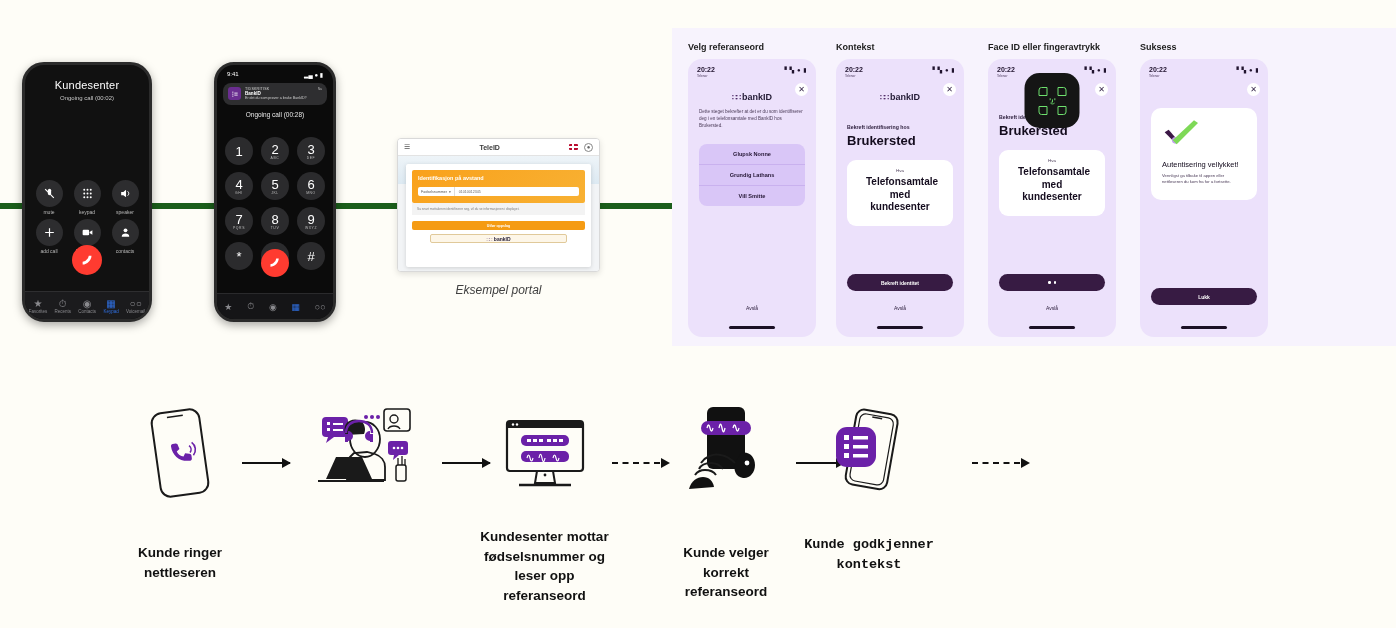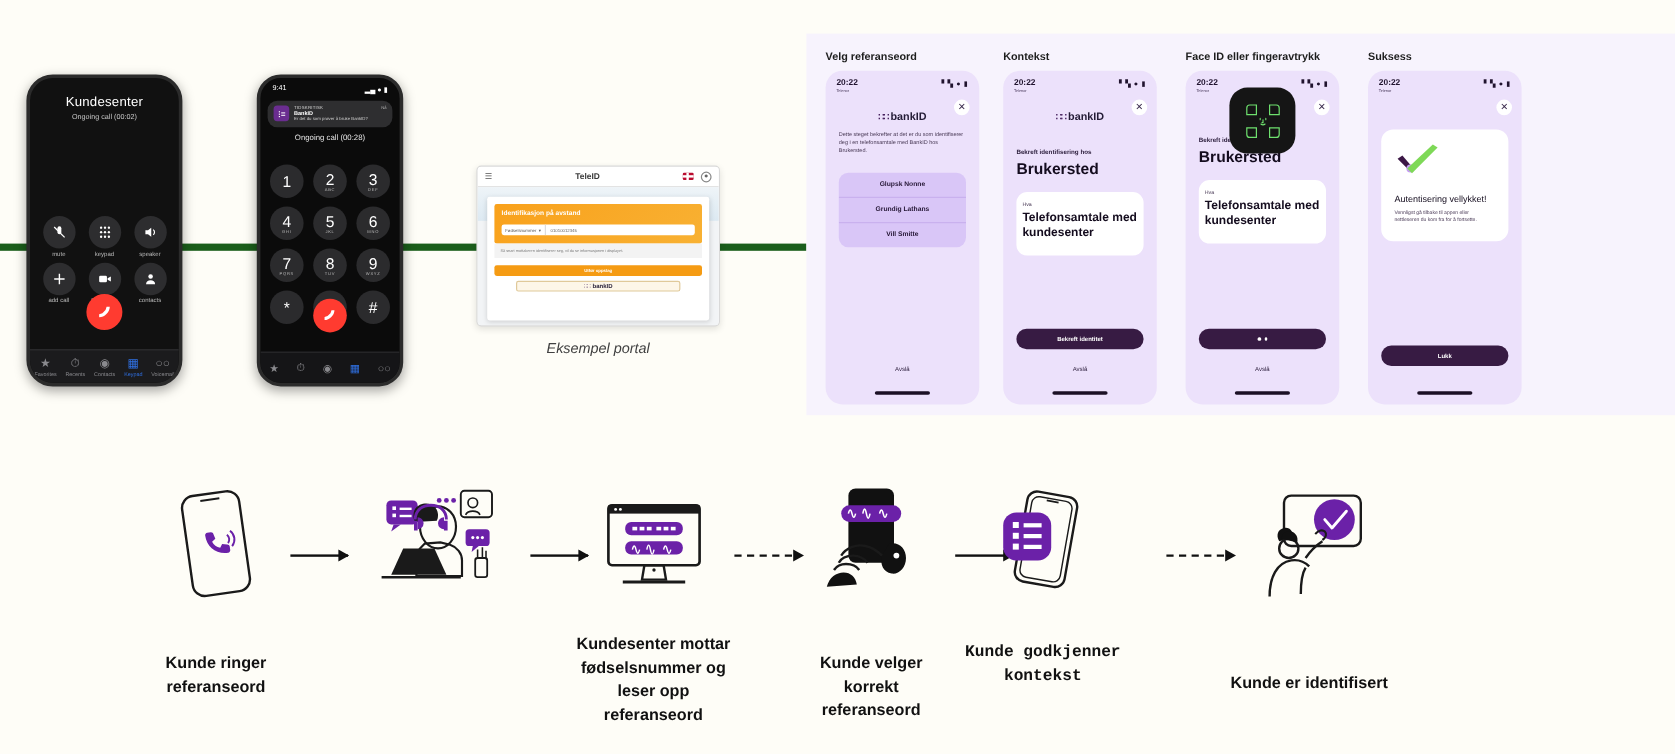--- a/index.html
+++ b/index.html
@@ -177,21 +177,21 @@
   }
   .dev-logo { text-align:center; margin-top: 14px; display:flex; justify-content:center; align-items:center; gap:2px;}
   .dev-logo .mark { font-size:8px; color:#46215e; letter-spacing:-1px; font-weight:bold;}
   .dev-logo .word { font-size:9px; font-weight:bold; color:#231b35; }
   .dev-pad { padding: 0 11px; }
   .dev-h1 { font-size: 10px; font-weight: bold; color:#1c1026; line-height: 1.22; margin-top: 12px; }
   .dev-p { font-size: 4.6px; color:#4a3b57; line-height: 1.5; margin-top: 7px; }
   .dev-label { font-size: 5.2px; font-weight:bold; color:#2a1c3a; margin-top: 22px; }
   .dev-h2 { font-size: 13px; font-weight:bold; color:#140c1e; margin-top: 3px; }
   .ctx-card {
-    margin: 12px 11px 0; background:#fff; border-radius: 9px; padding: 8px 5px 12px;
+    margin: 12px 11px 0; background:#fff; border-radius: 9px; padding: 8px 19px 12px; text-align: center;
   }
   .ctx-card-label { font-size: 4.4px; color:#4a3b57; }
   .ctx-card-text { font-size: 10px; font-weight:bold; color:#140c1e; line-height:1.25; margin-top:3px;}
   .word-list {
     margin: 14px 11px 0; background:#d9c6f7; border-radius: 8px; overflow:hidden;
   }
   .word-item {
     font-size: 5.6px; font-weight:bold; color:#241634; text-align:center;
     padding: 7px 0; border-bottom: 1px solid #c9b1ee;
   }
@@ -621,21 +621,21 @@
             <path d="M3 2c0-1 1-2 2-2h3c1 0 2 1 2 2l1 4-3 2c1 3 3 5 6 6l2-3 4 1c1 0 2 1 2 2v3c0 1-1 2-2 2C10 19 3 12 3 2z"></path>
           </g>
           <g stroke="#6b21a8" stroke-width="1.6" fill="none">
             <path d="M46 44a5 5 0 0 1 0 7"></path>
             <path d="M49 41a9 9 0 0 1 0 13"></path>
           </g>
         </g>
       </svg>
     </div>
     <div class="flow-label" style="white-space:pre-line">Kunde ringer
-referanseord</div>
+nettleseren</div>
   </div>
   <div class="flow-arrow" style="left:242px;">
       <div class="arrow-solid"></div>
     </div>
 
   <div class="flow-step" style="left:290px; width:145px;">
     <div class="flow-art">
       <svg width="110" height="100" viewBox="0 0 110 100">
         <rect x="14" y="14" width="26" height="20" rx="4" fill="#6b21a8"></rect>
         <path d="M20 34l-2 6 8-6z" fill="#6b21a8"></path>
@@ -752,30 +752,13 @@
         </g>
       </svg>
     </div>
     <div class="flow-label" style="white-space:pre-line; margin-top:30px">Kunde godkjenner
 kontekst</div>
   </div>
   <div class="flow-arrow" style="left:972px;">
       <div class="arrow-dashed"></div>
     </div>
 
-  <div class="flow-step" style="left:1020px; width:142px;">
-    <div class="flow-art">
-      <svg width="110" height="100" viewBox="0 0 110 100">
-        <rect x="34" y="10" width="64" height="42" rx="6" fill="none" stroke="#1a1a1a" stroke-width="2"></rect>
-        <circle cx="76" cy="30" r="17" fill="#6b21a8"></circle>
-        <path d="M68 30l6 7 12-14" stroke="#fff" stroke-width="2.4" fill="none" stroke-linecap="round" stroke-linejoin="round"></path>
-        <path d="M30 48c-3-5-1-10 4-11 5-1 8 3 7 8" fill="#111"></path>
-        <circle cx="38" cy="54" r="8" fill="none" stroke="#1a1a1a" stroke-width="2"></circle>
-        <path d="M32 46c0-5 4-7 8-6 4 1 6 5 5 9" fill="#111"></path>
-        <path d="M22 94c0-16 6-28 18-30 6-1 11 1 15 5" fill="none" stroke="#1a1a1a" stroke-width="2"></path>
-        <path d="M48 92c0-10 1-17 4-22" fill="none" stroke="#1a1a1a" stroke-width="2"></path>
-        <path d="M52 62c4-6 8-10 14-14" fill="none" stroke="#1a1a1a" stroke-width="2"></path>
-        <path d="M60 42c3-3 6-4 8-2 2 2 1 5-2 7" fill="none" stroke="#1a1a1a" stroke-width="1.8"></path>
-      </svg>
-    </div>
-    <div class="flow-label" style="white-space:pre-line; margin-top:54px">Kunde er identifisert</div>
-  </div>
 </div>
 
 </body></html>

